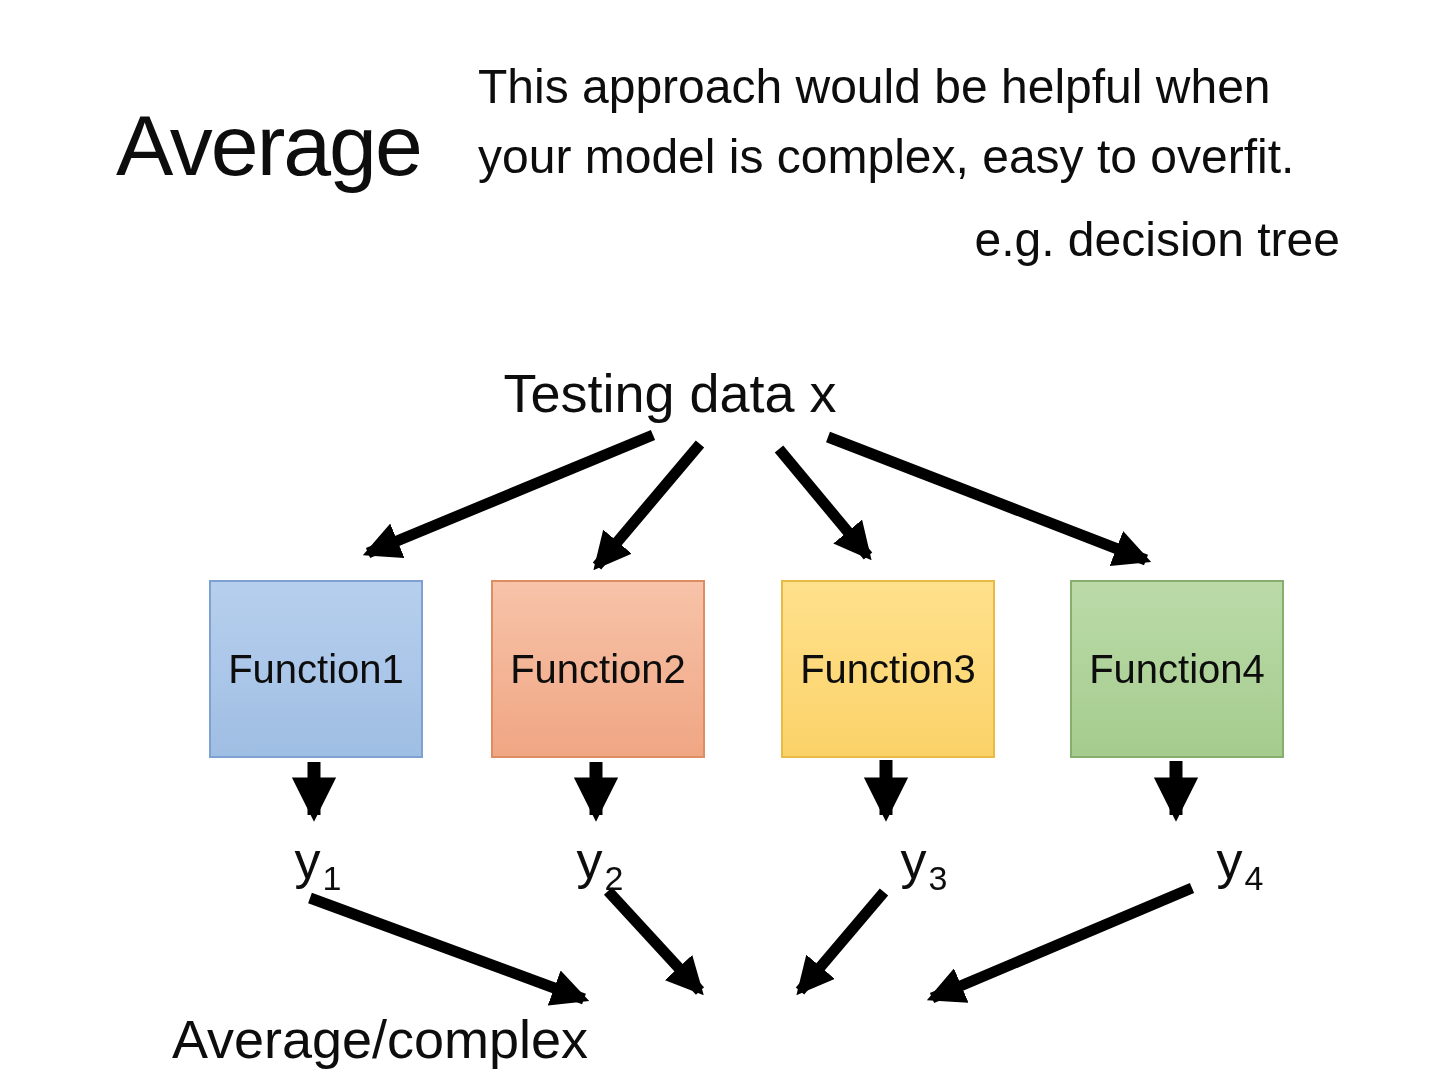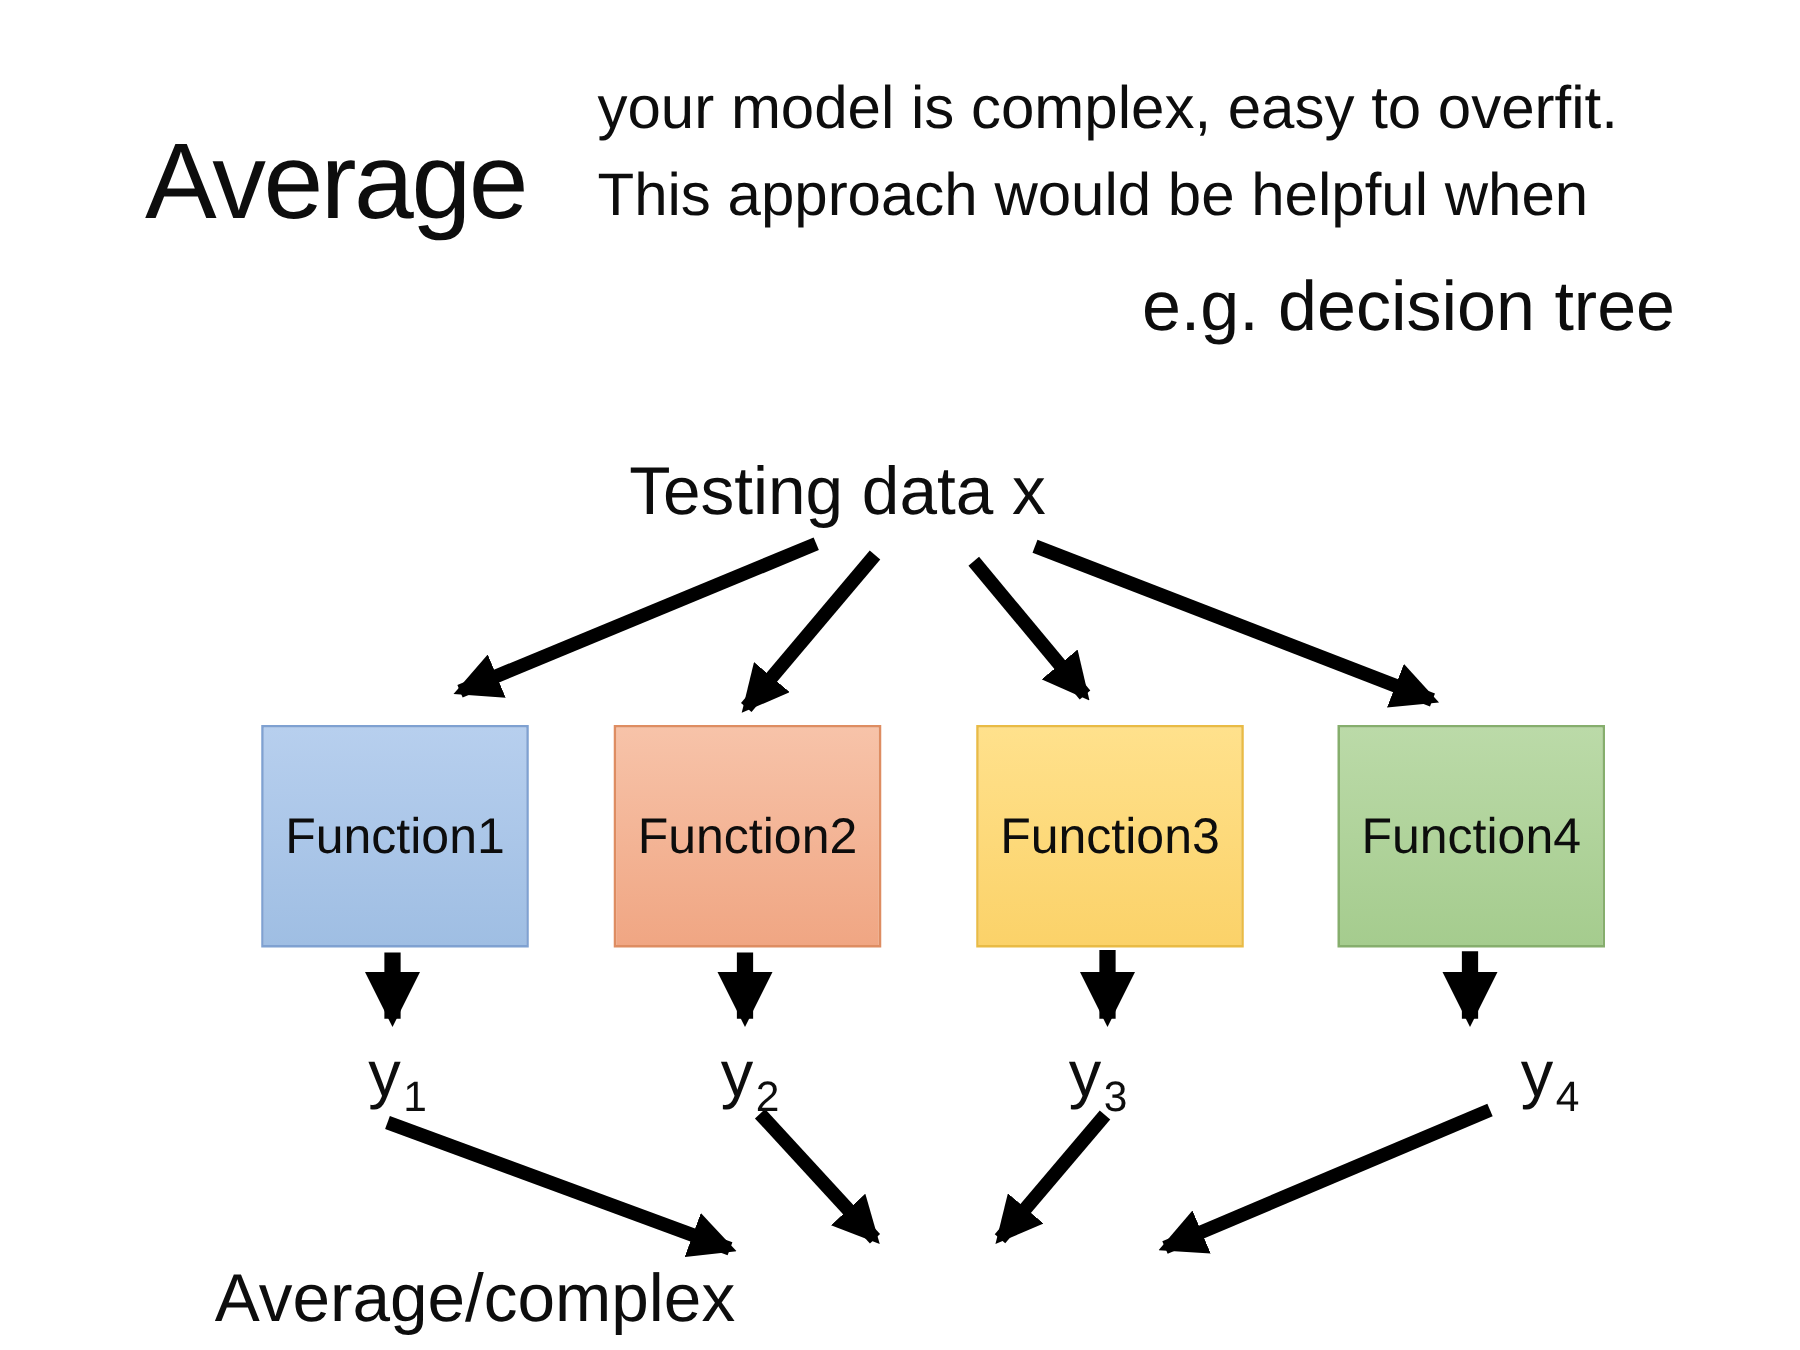--- a/index.html
+++ b/index.html
@@ -16,59 +16,59 @@
     font-size:86px;font-weight:400;letter-spacing:-2px;
     color:#0d0d0d;white-space:nowrap;
   }
   .note{
     position:absolute;left:478px;top:52px;width:900px;
     font-size:48px;line-height:70px;color:#0d0d0d;
     white-space:nowrap;
   }
   .example{
     position:absolute;top:212px;right:100px;
-    font-size:56px;color:#0d0d0d;white-space:nowrap;
+    font-size:48px;color:#0d0d0d;white-space:nowrap;
   }
   .input-label{
     position:absolute;left:0;top:362px;width:1348px;text-align:center;
     font-size:54px;color:#0d0d0d;
   }
   .input-label .inner{position:relative;left:-4px;}
   .func-box{
     position:absolute;top:580px;width:214px;height:178px;
     border:2px solid #888;box-sizing:border-box;
     display:flex;align-items:center;justify-content:center;
     font-size:40px;line-height:54px;color:#0d0d0d;text-align:center;
   }
   .fb1{left:209px;} .fb2{left:491px;} .fb3{left:781px;} .fb4{left:1070px;}
   .y-label{
     position:absolute;top:830px;width:120px;text-align:center;
     font-size:52px;color:#0d0d0d;
   }
   .y-label sub{
     font-size:34px;line-height:0;vertical-align:-12px;margin-left:2px;
   }
-  .yl1{left:258px;} .yl2{left:540px;} .yl3{left:782px;text-align:right;} .yl4{left:1180px;}
+  .yl1{left:258px;} .yl2{left:540px;} .yl3{left:864px;} .yl4{left:1180px;}
   .avg-label{
     position:absolute;left:0;top:1008px;width:1500px;text-align:center;
     font-size:54px;color:#0d0d0d;
   }
   .avg-label .inner{position:relative;left:-370px;display:inline-block;}
   .arrows{position:absolute;left:0;top:0;pointer-events:none;}
 </style>
 </head>
 <body>
 
 <div class="slide">
 
   <div class="title">Average</div>
 
   <div class="note">
+    <div>This approach would be helpful when</div>
     <div>your model is complex, easy to overfit.</div>
-    <div>This approach would be helpful when</div>
   </div>
 
   <div class="example">e.g. decision tree</div>
 
   <div class="input-label">
     <span class="inner">Testing data x</span>
   </div>
 
   <svg class="arrows" width="1440" height="1080" viewBox="0 0 1440 1080">
     <defs>

